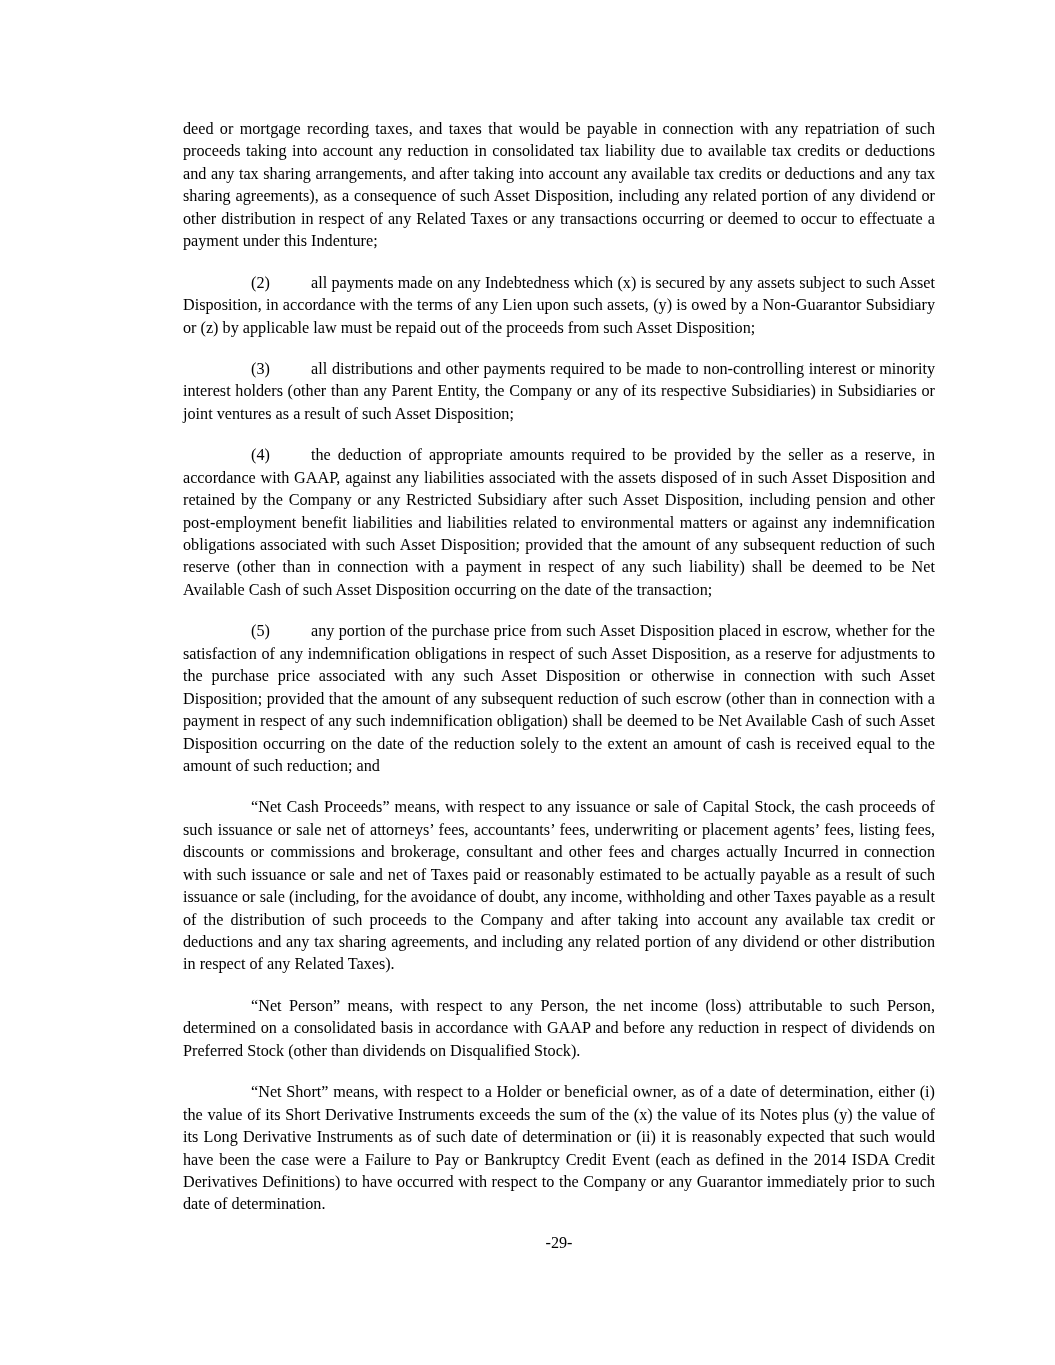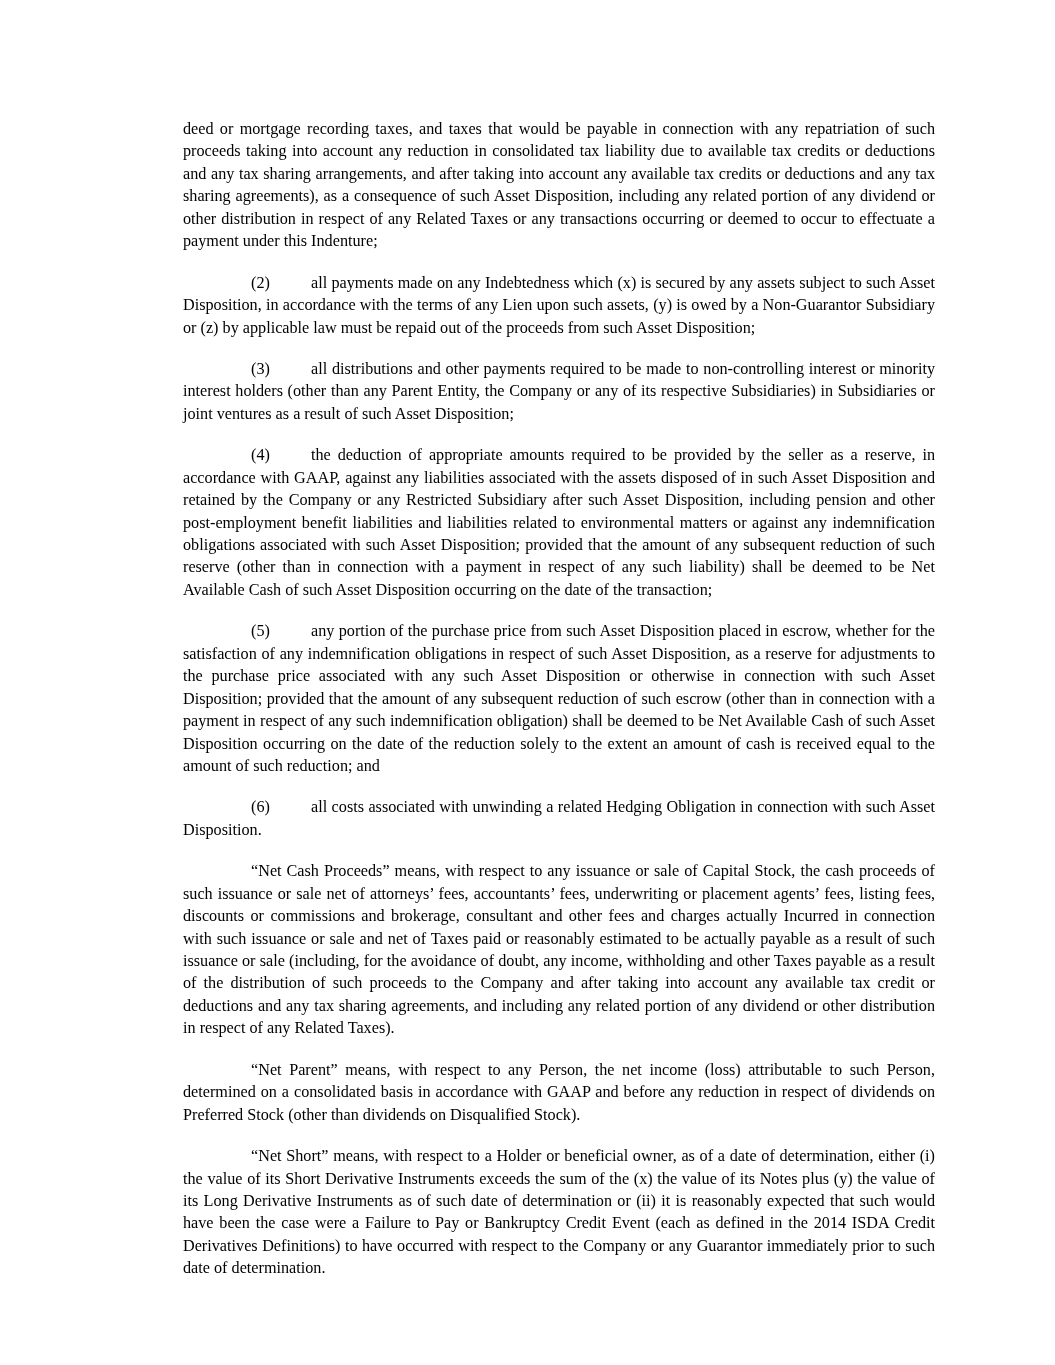--- a/index.html
+++ b/index.html
@@ -83,31 +83,29 @@
     </p>
 
     <p class="clause">
       <span class="clause-first-indent"></span><span class="num">(4)</span><span>the deduction of appropriate amounts required to be provided by the seller as a reserve, in accordance with GAAP, against any liabilities associated with the assets disposed of in such Asset Disposition and retained by the Company or any Restricted Subsidiary after such Asset Disposition, including pension and other post-employment benefit liabilities and liabilities related to environmental matters or against any indemnification obligations associated with such Asset Disposition; </span><span class="ital">provided</span><span> that the amount of any subsequent reduction of such reserve (other than in connection with a payment in respect of any such liability) shall be deemed to be Net Available Cash of such Asset Disposition occurring on the date of the transaction;</span>
     </p>
 
     <p class="clause">
       <span class="clause-first-indent"></span><span class="num">(5)</span><span>any portion of the purchase price from such Asset Disposition placed in escrow, whether for the satisfaction of any indemnification obligations in respect of such Asset Disposition, as a reserve for adjustments to the purchase price associated with any such Asset Disposition or otherwise in connection with such Asset Disposition; </span><span class="ital">provided</span><span> that the amount of any subsequent reduction of such escrow (other than in connection with a payment in respect of any such indemnification obligation) shall be deemed to be Net Available Cash of such Asset Disposition occurring on the date of the reduction solely to the extent an amount of cash is received equal to the amount of such reduction; and</span>
     </p>
 
-    <p class="clause">
-      <span class="clause-first-indent"></span><span class="num">(6)</span><span>all costs associated with unwinding a related Hedging Obligation in connection with such Asset Disposition.</span>
-    </p>
 
     <p class="para indent-para">
       <span class="quote">“</span><span class="defined">Net Cash Proceeds</span><span class="quote">”</span><span> means, with respect to any issuance or sale of Capital Stock, the cash proceeds of such issuance or sale net of attorneys’ fees, accountants’ fees, underwriting or placement agents’ fees, listing fees, discounts or commissions and brokerage, consultant and other fees and charges actually Incurred in connection with such issuance or sale and net of Taxes paid or reasonably estimated to be actually payable as a result of such issuance or sale (including, for the avoidance of doubt, any income, withholding and other Taxes payable as a result of the distribution of such proceeds to the Company and after taking into account any available tax credit or deductions and any tax sharing agreements, and including any related portion of any dividend or other distribution in respect of any Related Taxes).</span>
     </p>
 
     <p class="para indent-para">
-      <span class="quote">“</span><span class="defined">Net Parent</span><span class="quote ital">”</span><span> means, with respect to any Person, the net income (loss) attributable to such Person, determined on a consolidated basis in accordance with GAAP and before any reduction in respect of dividends on Preferred Stock (other than dividends on Disqualified Stock).</span>
+      <span class="quote">“</span><span class="defined">Net Person</span><span class="quote ital">”</span><span> means, with respect to any Person, the net income (loss) attributable to such Person, determined on a consolidated basis in accordance with GAAP and before any reduction in respect of dividends on Preferred Stock (other than dividends on Disqualified Stock).</span>
     </p>
 
     <p class="para indent-para">
       <span class="quote">“</span><span class="defined">Net Short</span><span class="quote">”</span><span> means, with respect to a Holder or beneficial owner, as of a date of determination, either (i) the value of its Short Derivative Instruments exceeds the sum of the (x) the value of its Notes plus (y) the value of its Long Derivative Instruments as of such date of determination or (ii) it is reasonably expected that such would have been the case were a Failure to Pay or Bankruptcy Credit Event (each as defined in the 2014 ISDA Credit Derivatives Definitions) to have occurred with respect to the Company or any Guarantor immediately prior to such date of determination.</span>
     </p>
 
   </div>
 
+  <div class="page-number">-29-</div>
 </div>
 
 </body></html>

